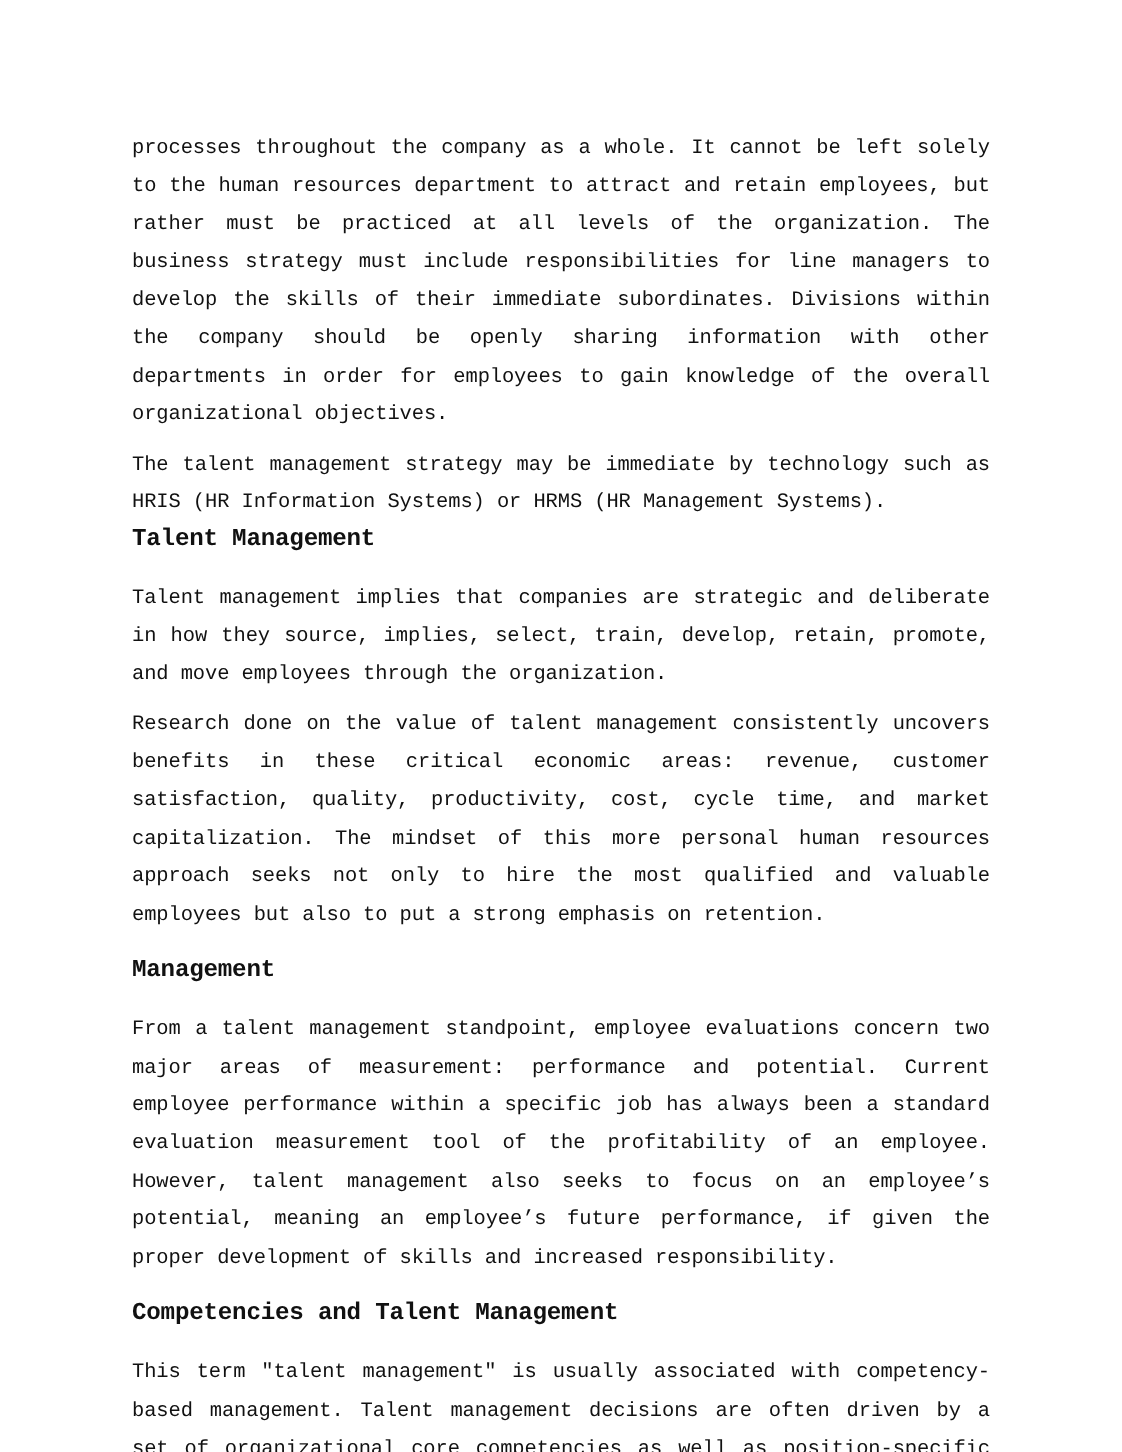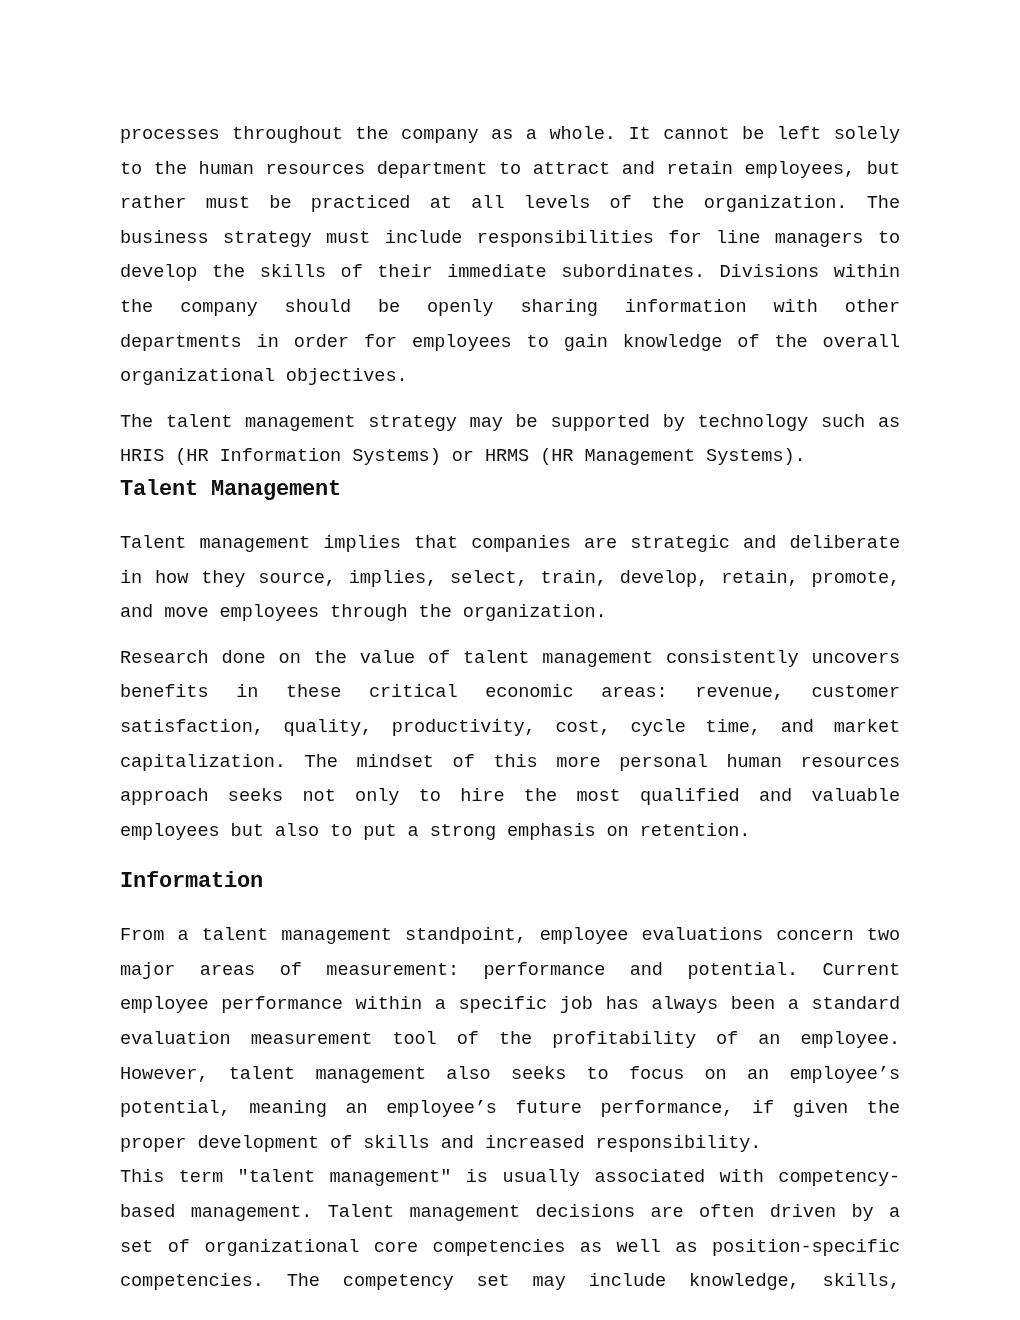--- a/index.html
+++ b/index.html
@@ -41,23 +41,24 @@
     }
     .h-talent { margin-bottom: 22px; }
     .h-eval { margin-top: 18px; margin-bottom: 22px; }
     .h-comp { margin-top: 18px; margin-bottom: 22px; }
   </style>
 </head>
 <body>
 
 <div class="page">
   <p class="p-first" style="text-align-last: left;">processes throughout the company as a whole. It cannot be left solely to the human resources department to attract and retain employees, but rather must be practiced at all levels of the organization. The business strategy must include responsibilities for line managers to develop the skills of their immediate subordinates. Divisions within the company should be openly sharing information with other departments in order for employees to gain knowledge of the overall organizational objectives.</p>
-  <p>The talent management strategy may be supported by technology such as HRIS (HR Information Systems) or HRMS (HR Management Systems).</p>
+  <p>The talent management strategy may be immediate by technology such as HRIS (HR Information Systems) or HRMS (HR Management Systems).</p>
 
   <h2 class="h-talent">Talent Management</h2>
   <p class="p-gap">Talent management implies that companies are strategic and deliberate in how they source, implies, select, train, develop, retain, promote, and move employees through the organization.</p>
   <p>Research done on the value of talent management consistently uncovers benefits in these critical economic areas: revenue, customer satisfaction, quality, productivity, cost, cycle time, and market capitalization. The mindset of this more personal human resources approach seeks not only to hire the most qualified and valuable employees but also to put a strong emphasis on retention.</p>
 
-  <h2 class="h-eval">Information</h2>
+  <h2 class="h-eval">Management</h2>
   <p>From a talent management standpoint, employee evaluations concern two major areas of measurement: performance and potential. Current employee performance within a specific job has always been a standard evaluation measurement tool of the profitability of an employee. However, talent management also seeks to focus on an employee’s potential, meaning an employee’s future performance, if given the proper development of skills and increased responsibility.</p>
 
+  <h2 class="h-comp">Competencies and Talent Management</h2>
   <p style="text-align-last: justify;">This term "talent management" is usually associated with competency-based management. Talent management decisions are often driven by a set of organizational core competencies as well as position-specific competencies. The competency set may include knowledge, skills,</p>
 </div>
 
 </body></html>

